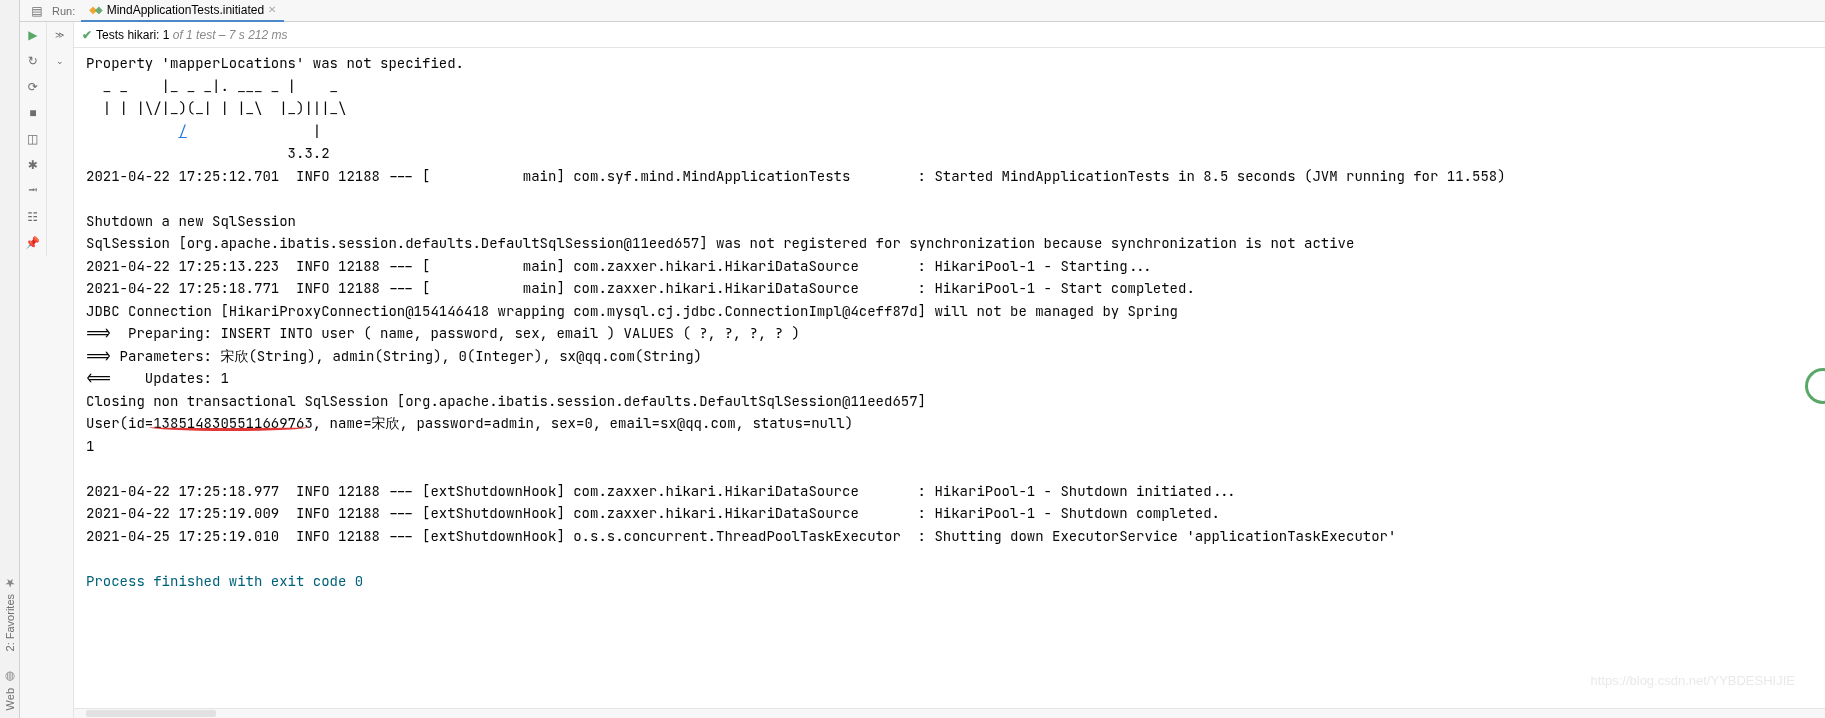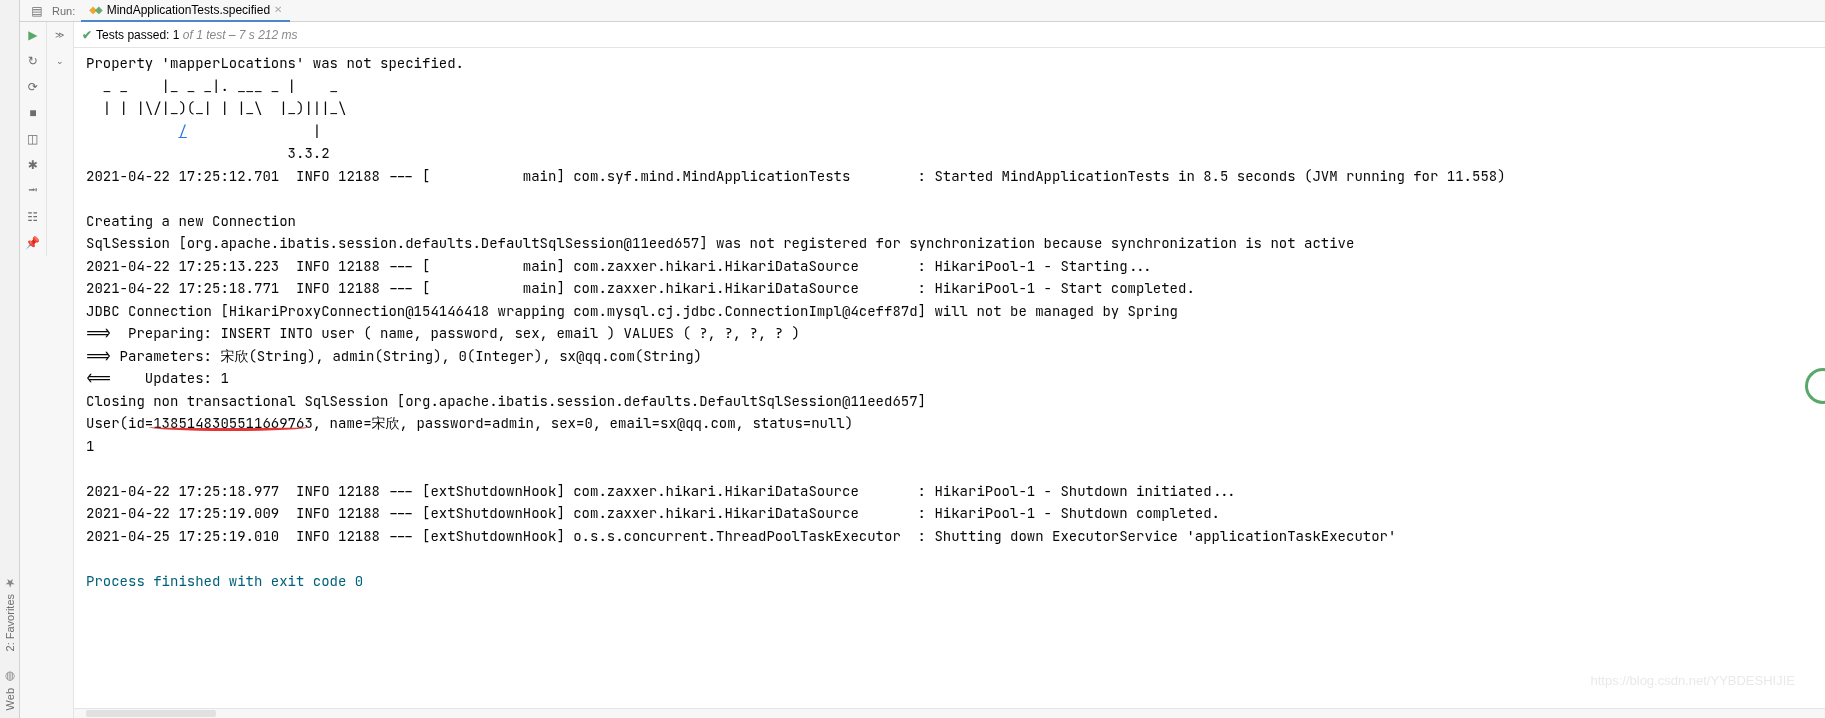--- a/index.html
+++ b/index.html
@@ -156,21 +156,21 @@
   </div>
 </div>
 
 <div class="main-col">
   <div class="top-bar">
     <span class="icon-btn">▤</span>
     <span class="run-label">Run:</span>
     <div class="tab">
       <span class="orange-diamond">◆</span>
       <span class="green-diamond">◆</span>
-      <span>MindApplicationTests.specified</span>
+      <span>MindApplicationTests.initiated</span>
       <span class="tab-close">✕</span>
     </div>
   </div>
 
   <div class="body-row">
     <div class="gutter">
       <div class="gutter-row">
         <div class="gutter-col-a">
             <span class="icon-btn icon-play">▶</span>
           </div>
@@ -227,32 +227,32 @@
             <span class="icon-btn">📌</span>
           </div>
           <div class="gutter-col-b"></div>
         </div>
     </div>
 
     <div class="content-col">
       <div class="status-bar">
         <span class="green-check">✔</span>
         <span>
-          <span class="status-dark">Tests passed: </span><span class="status-dark">1</span><span class="status-gray"> of 1 test</span><span class="status-gray"> – 7 s 212 ms</span>
+          <span class="status-dark">Tests hikari: </span><span class="status-dark">1</span><span class="status-gray"> of 1 test</span><span class="status-gray"> – 7 s 212 ms</span>
         </span>
       </div>
 
       <div class="console"><span>Property 'mapperLocations' was not specified.</span>
 <span>  _ _    |_ _ _|. ___ _ |    _</span>
 <span>  | | |\/|_)(_| | |_\  |_)|||_\</span>
 <span>           </span><span class="link">/</span><span>               |</span>
 <span>                        3.3.2 </span>
 <span>2021-04-22 17:25:12.701  INFO 12188 --- [           main] com.syf.mind.MindApplicationTests        : Started MindApplicationTests in 8.5 seconds (JVM running for 11.558)</span>
 <span></span>
-<span>Creating a new Connection</span>
+<span>Shutdown a new SqlSession</span>
 <span>SqlSession [org.apache.ibatis.session.defaults.DefaultSqlSession@11eed657] was not registered for synchronization because synchronization is not active</span>
 <span>2021-04-22 17:25:13.223  INFO 12188 --- [           main] com.zaxxer.hikari.HikariDataSource       : HikariPool-1 - Starting...</span>
 <span>2021-04-22 17:25:18.771  INFO 12188 --- [           main] com.zaxxer.hikari.HikariDataSource       : HikariPool-1 - Start completed.</span>
 <span>JDBC Connection [HikariProxyConnection@154146418 wrapping com.mysql.cj.jdbc.ConnectionImpl@4ceff87d] will not be managed by Spring</span>
 <span>==&gt;  Preparing: INSERT INTO user ( name, password, sex, email ) VALUES ( ?, ?, ?, ? )</span>
 <span>==&gt; Parameters: 宋欣(String), admin(String), 0(Integer), sx@qq.com(String)</span>
 <span>&lt;==    Updates: 1</span>
 <span>Closing non transactional SqlSession [org.apache.ibatis.session.defaults.DefaultSqlSession@11eed657]</span>
 <span>User(id=1385148305511669763, name=宋欣, password=admin, sex=0, email=sx@qq.com, status=null)</span>
 <span>1</span>

